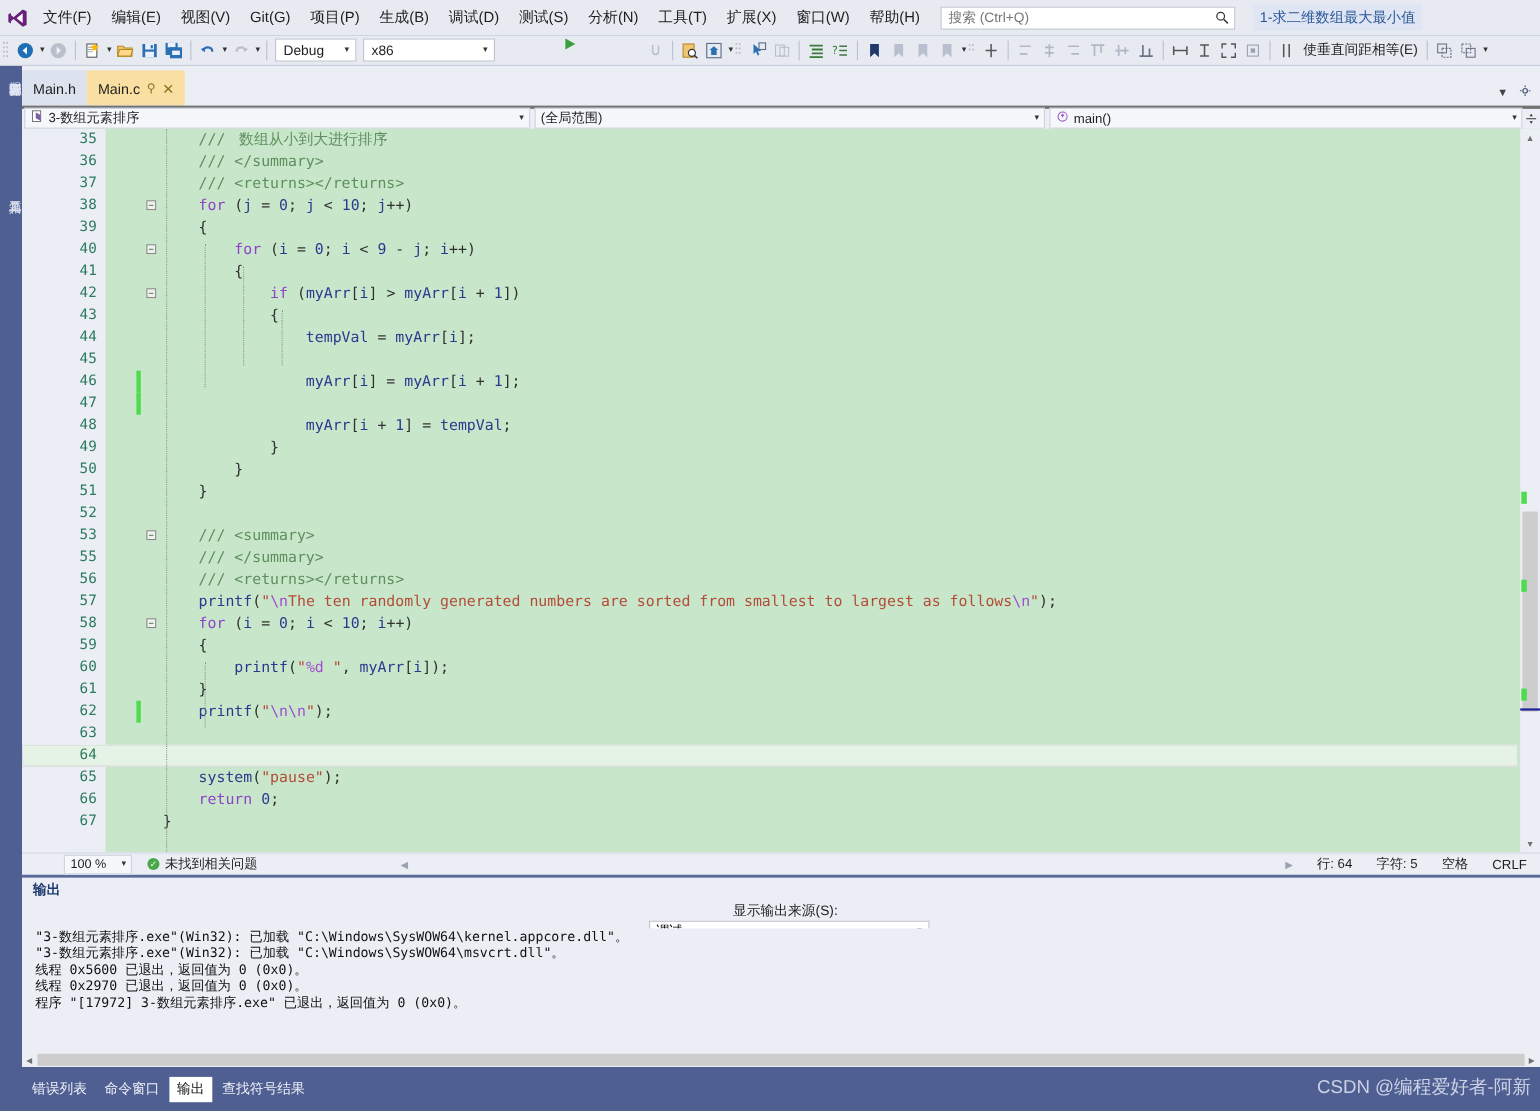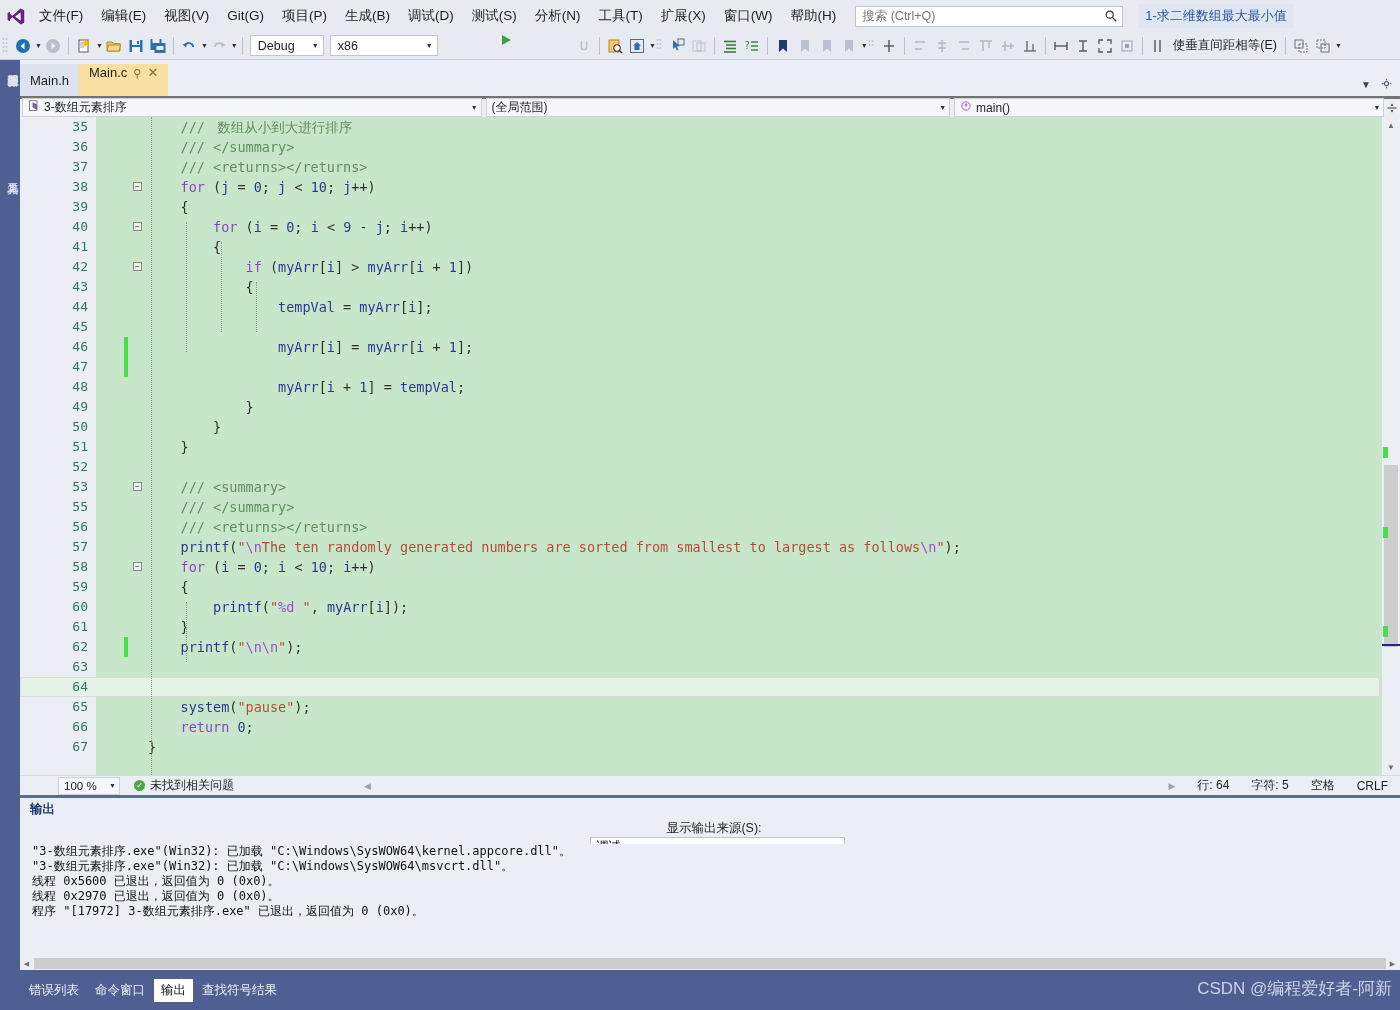--- a/index.html
+++ b/index.html
@@ -95,21 +95,21 @@
   }
   .tabstrip {
     position: absolute; left: 0; top: 12px; width: 1380px; height: 24px;
     display: flex; align-items: flex-end;
   }
   .doctab {
     height: 24px; display: flex; align-items: center; gap: 6px;
     padding: 16px 10px; font-size: 13px; color: #1e1e1e;
     background: #dde2ef; white-space: nowrap;
   }
-  .doctab.active { background: #fcdFA0; align-items: flex-end; }
+  .doctab.active { background: #fcdFA0; }
   .doctab.active { background: #fadfa3; }
   .pin-glyph { font-size: 11px; color: #8a6d1f; }
   .close-glyph { font-size: 13px; color: #8a6d1f; }
   .tabstrip-right {
     margin-left: auto; display: flex; align-items: center; gap: 10px; padding-right: 8px;
     height: 24px;
   }
   .tsr-icon { font-size: 10px; color: #444; }
 
   .navbar {
@@ -379,21 +379,21 @@
         <path d="M14.5 6.5 L10 5 L11 9.5 Z" fill="#b9c0cc"></path>
       </svg>
     </div>
     <div class="tb-caret">▼</div>
     <div class="tb-sep"></div>
 
     <div class="combo" style="width:74px">
       <span>Debug</span>
       <span class="cb-arrow">▼</span>
     </div>
-    <div class="combo" style="width:108px">
+    <div class="combo" style="width:120px">
       <span>x86</span>
       <span class="cb-arrow">▼</span>
     </div>
 
     <div class="run-btn">
       <span class="run-tri"></span>
       <span>本地 Windows 调试器</span>
       <span class="tb-caret">▼</span>
     </div>
 

